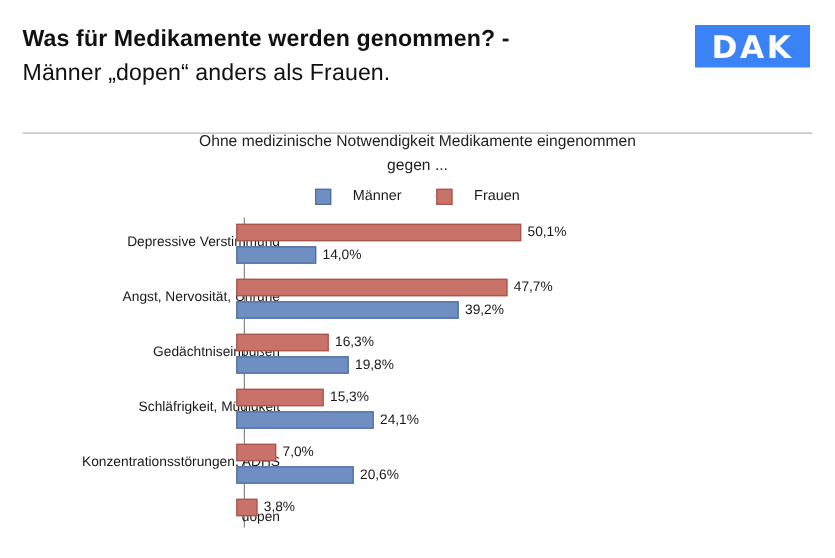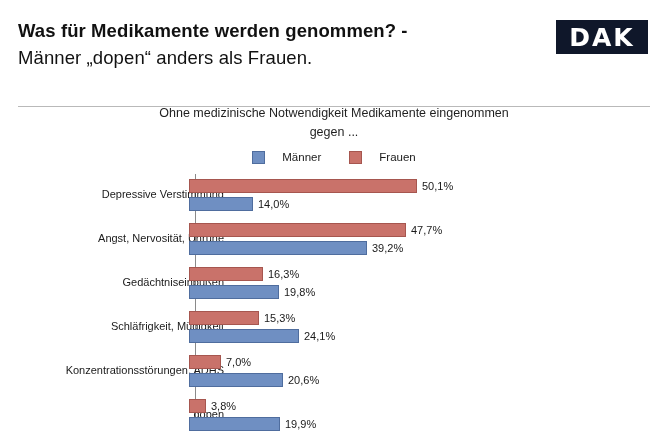--- a/index.html
+++ b/index.html
@@ -40,21 +40,21 @@
   }
   .title .line2 {
     font-weight: normal;
   }
   .logo {
     position: absolute;
     top: 2px;
     right: 2px;
     width: 92px;
     height: 34px;
-    background: #0f172a;
+    background: #3b82f6;
     color: #ffffff;
     font-size: 25px;
     font-weight: bold;
     letter-spacing: 2px;
     display: flex;
     align-items: center;
     justify-content: center;
     font-family: "DejaVu Sans", sans-serif;
   }
   .rule {
@@ -261,22 +261,18 @@
         </div>
       </div>
 
       <div class="group" style="top:222px;">
         <div class="cat-label">dopen</div>
         <div class="bars">
           <div class="bar-row">
             <span class="bar f" style="width:17px;"></span>
             <span class="bar-val">3,8%</span>
           </div>
-          <div class="bar-row">
-            <span class="bar m" style="width:91px;"></span>
-            <span class="bar-val">19,9%</span>
-          </div>
         </div>
       </div>
 
     </div>
   </div>
 </div>
 
 </body></html>

